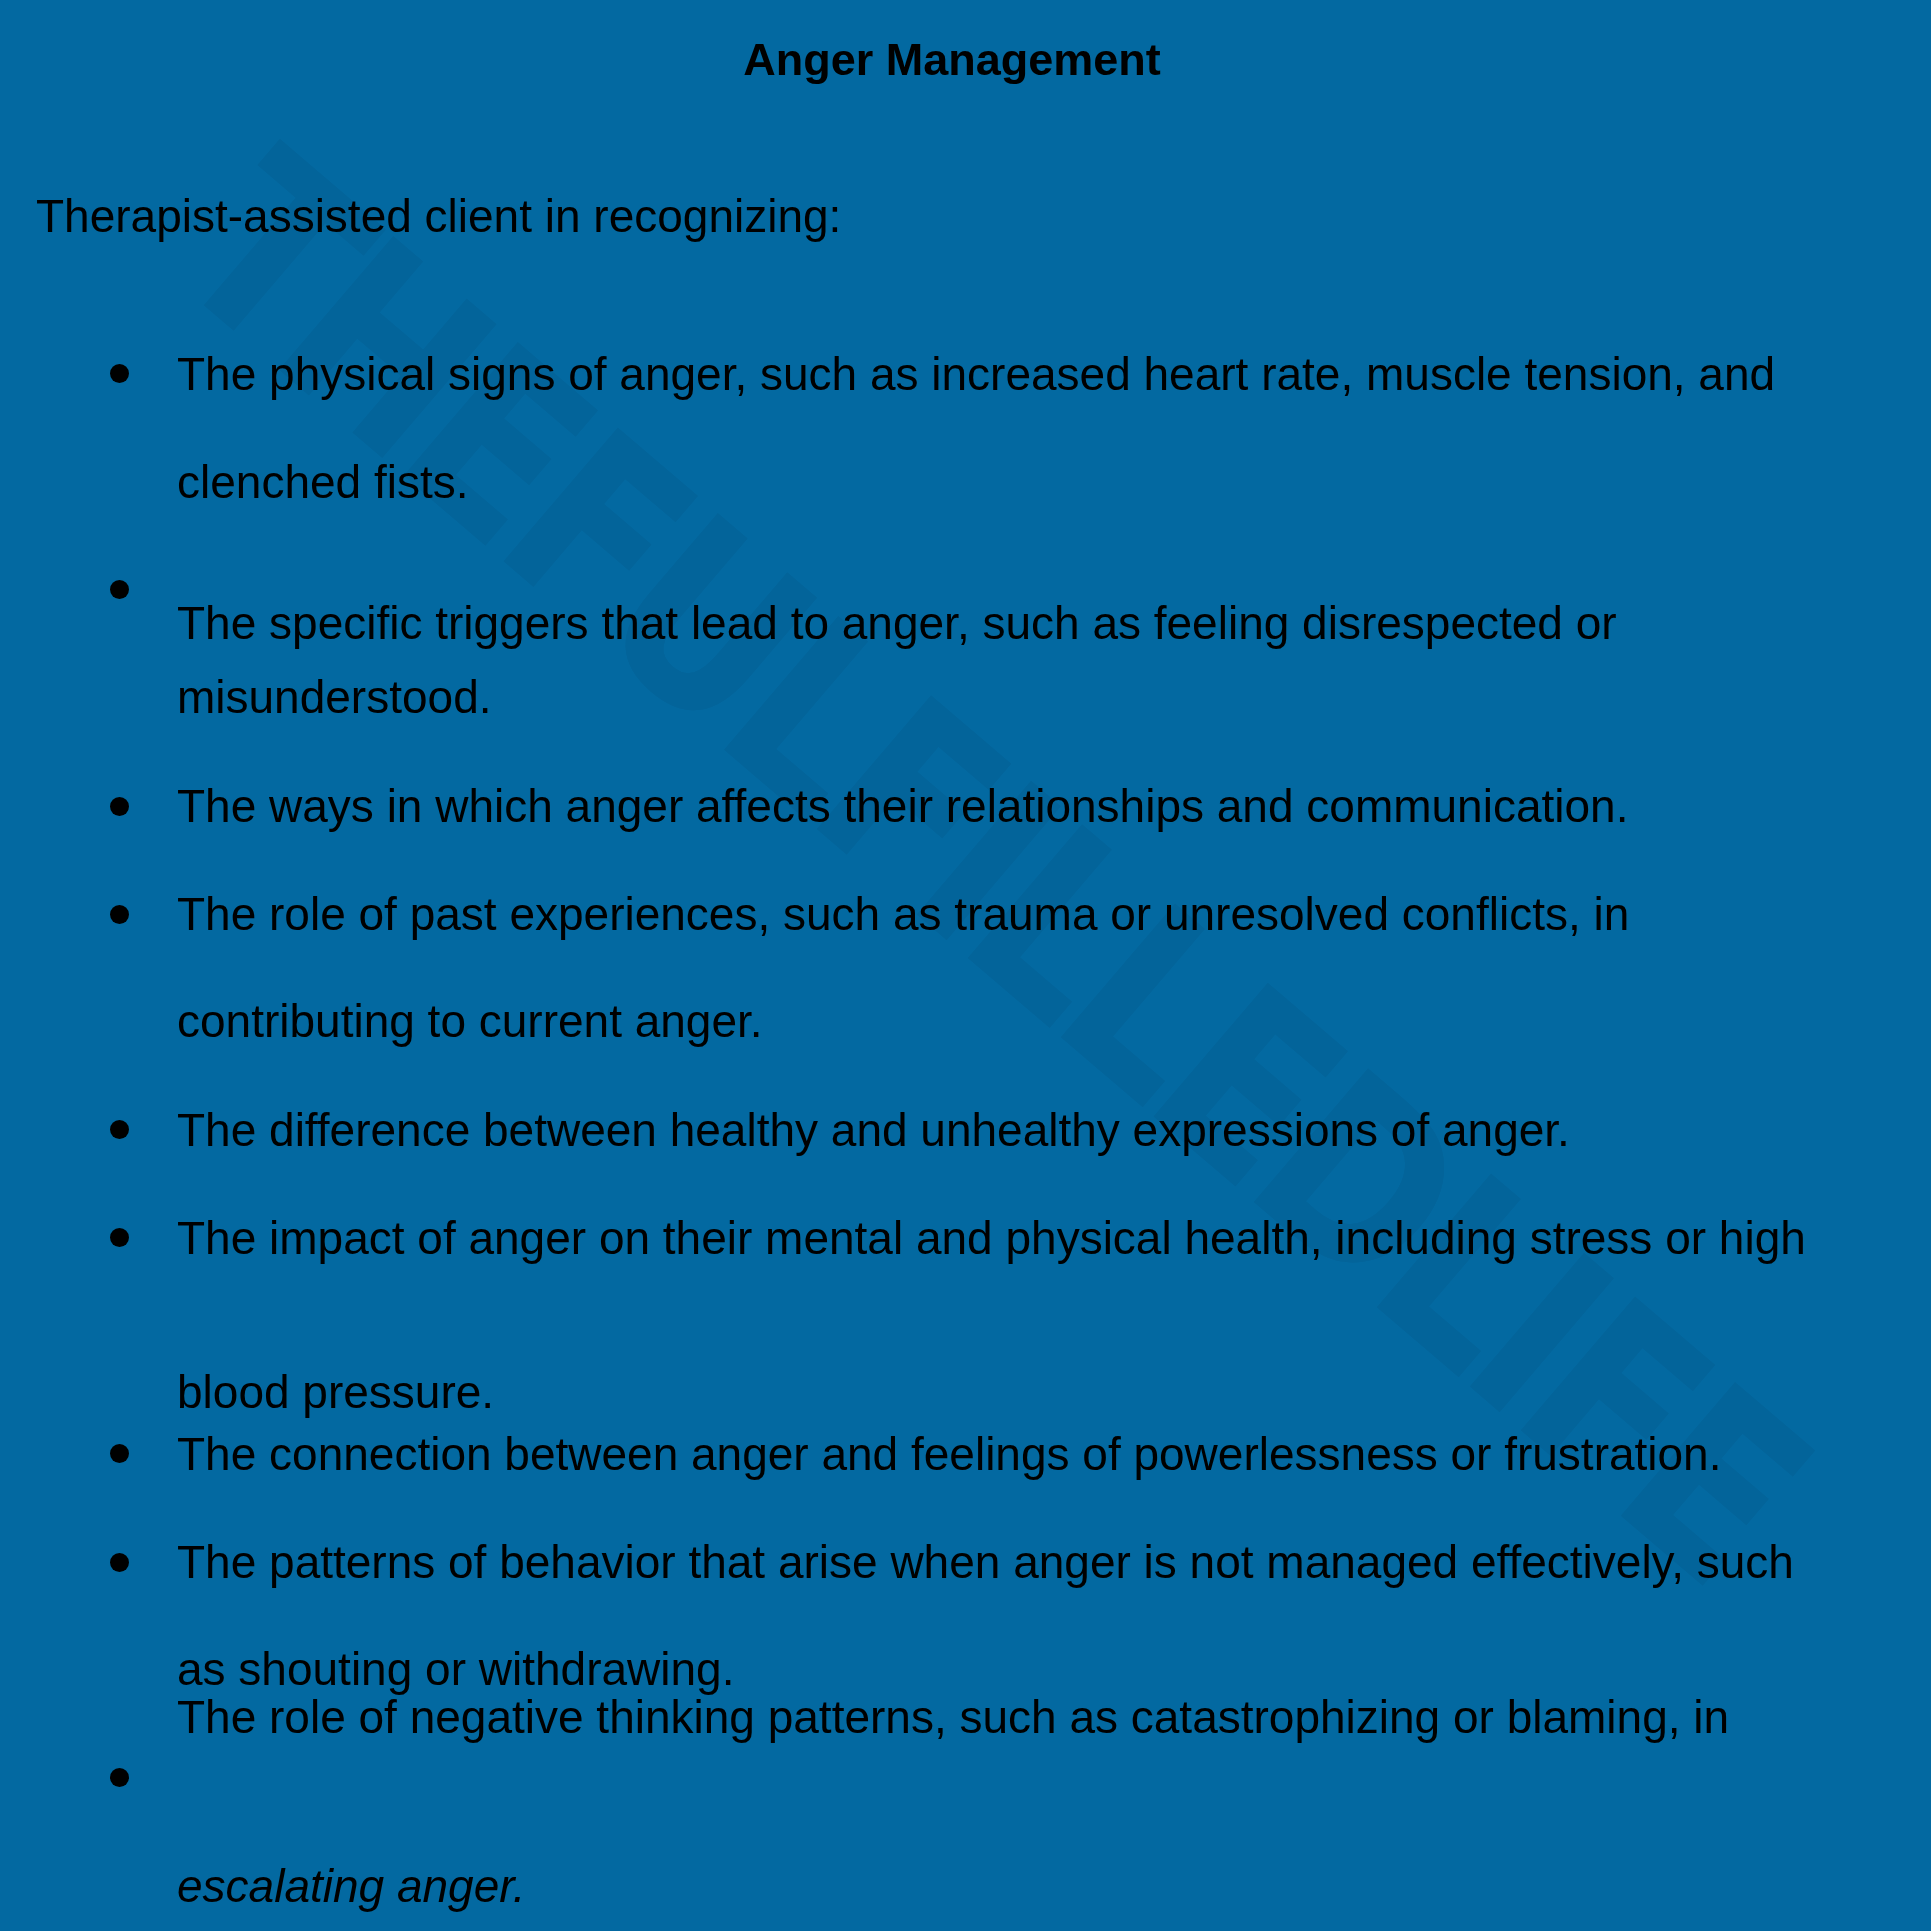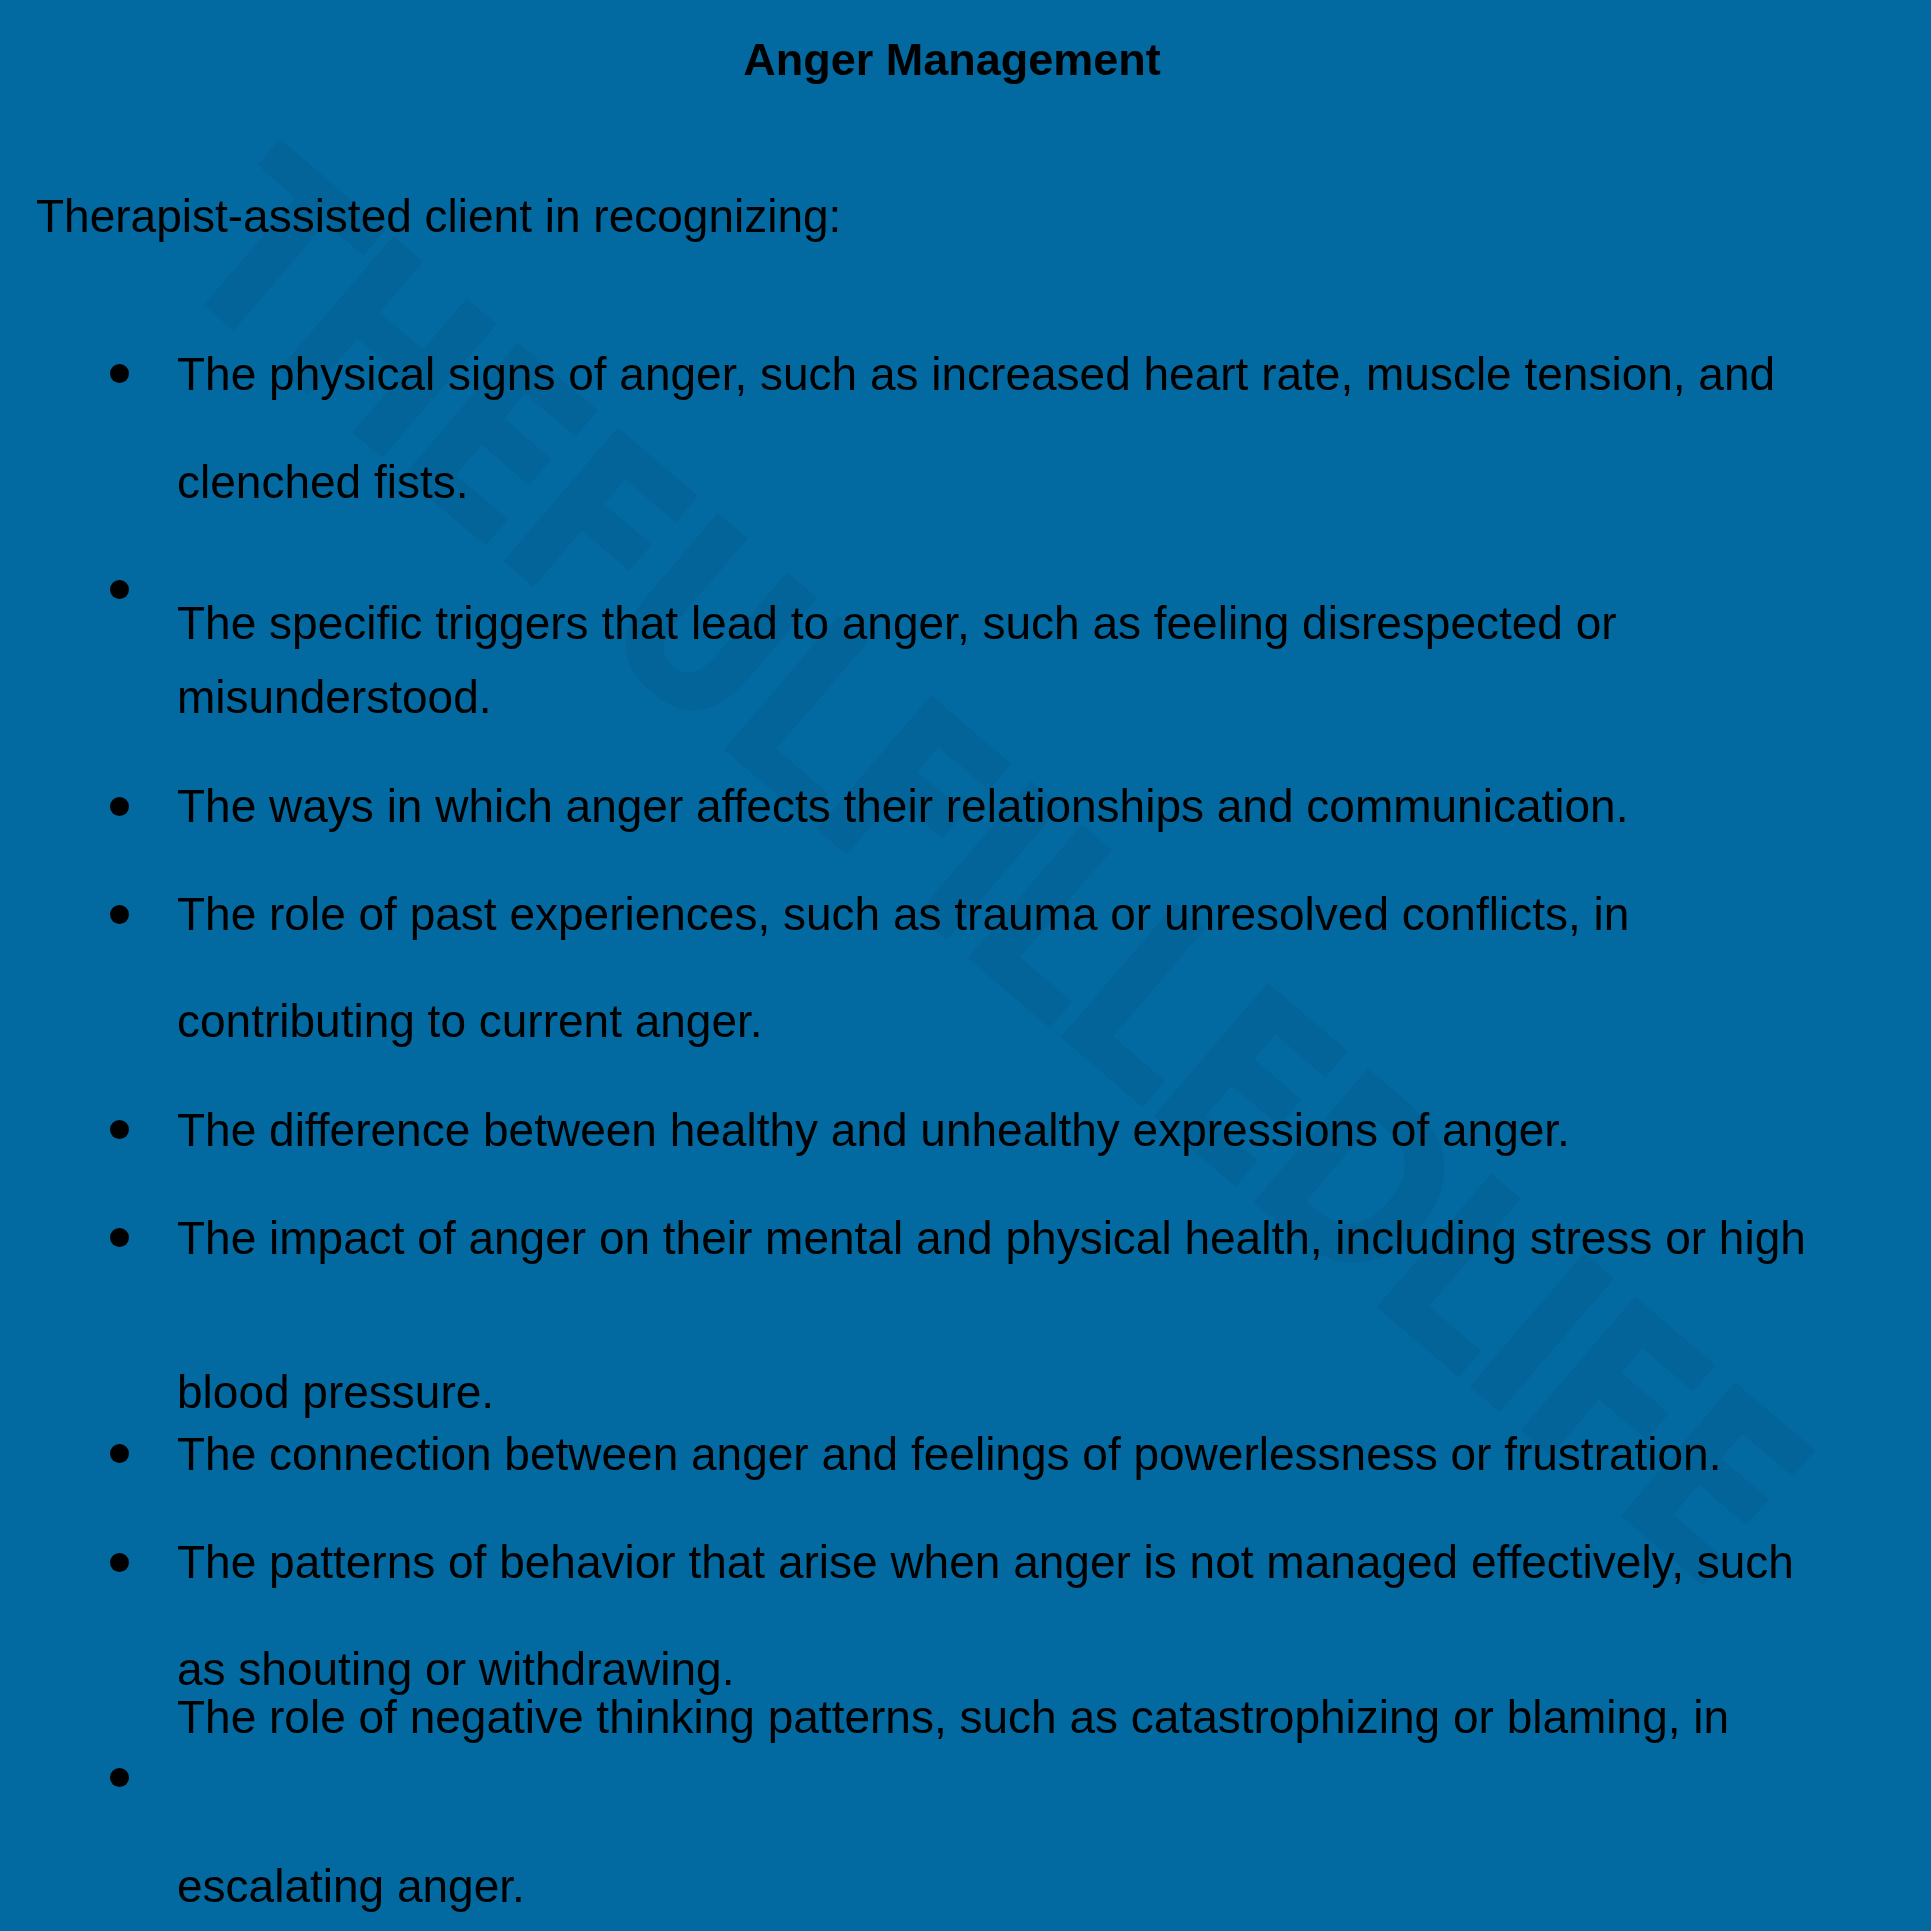--- a/index.html
+++ b/index.html
@@ -145,21 +145,21 @@
 
     <li>
       <span class="bullet" style="top:1553px;"></span>
       <span class="line" style="top:1535px;">The patterns of behavior that arise when anger is not managed effectively, such</span>
       <span class="line" style="top:1642px;">as shouting or withdrawing.</span>
     </li>
 
     <li>
       <span class="bullet" style="top:1768px;"></span>
       <span class="line" style="top:1690px;">The role of negative thinking patterns, such as catastrophizing or blaming, in</span>
-      <span class="line" style="top:1859px;">escalating anger.</span>
+      <span class="line" style="top:1859px;font-style:italic;">escalating anger.</span>
     </li>
   </ul>
 
   <div class="watermark">
     <div class="watermark-text">THEFULFILLEDLIFE</div>
   </div>
 
 </div>
 
 

